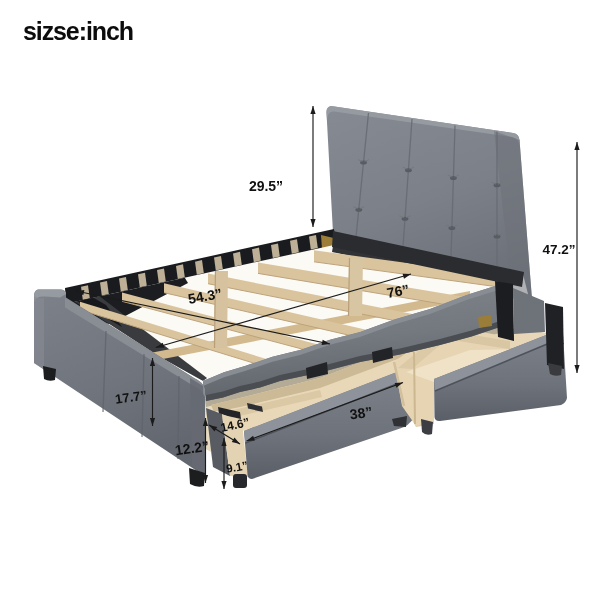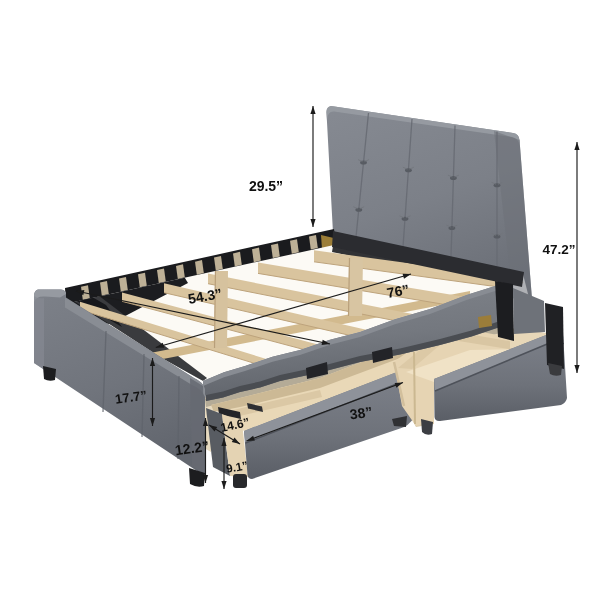--- a/index.html
+++ b/index.html
@@ -5,20 +5,21 @@
   html,body { margin:0; padding:0; background:#ffffff; }
   .page { position:relative; width:600px; height:600px; background:#fff;
            font-family:"Liberation Sans", sans-serif; overflow:hidden; }
   .title { position:absolute; left:23px; top:17px; font-size:25px; font-weight:bold; letter-spacing:-1.1px;
             color:#0c0c0c; }
 </style>
 </head>
 <body>
 <div class="page">
 
+<div class="title">sizse:inch</div>
 
 <svg width="600" height="600" viewBox="0 0 600 600" style="position:absolute;left:0;top:0;" font-family="Liberation Sans, sans-serif">
 <defs>
 <linearGradient id="hbgrad" x1="0" y1="0" x2="0.35" y2="1">
   <stop offset="0" stop-color="#868a92"></stop>
   <stop offset="0.55" stop-color="#7c8088"></stop>
   <stop offset="1" stop-color="#6c7078"></stop>
 </linearGradient>
 <linearGradient id="fbgrad" x1="0" y1="0" x2="0.35" y2="1">
   <stop offset="0" stop-color="#7d8189"></stop>

